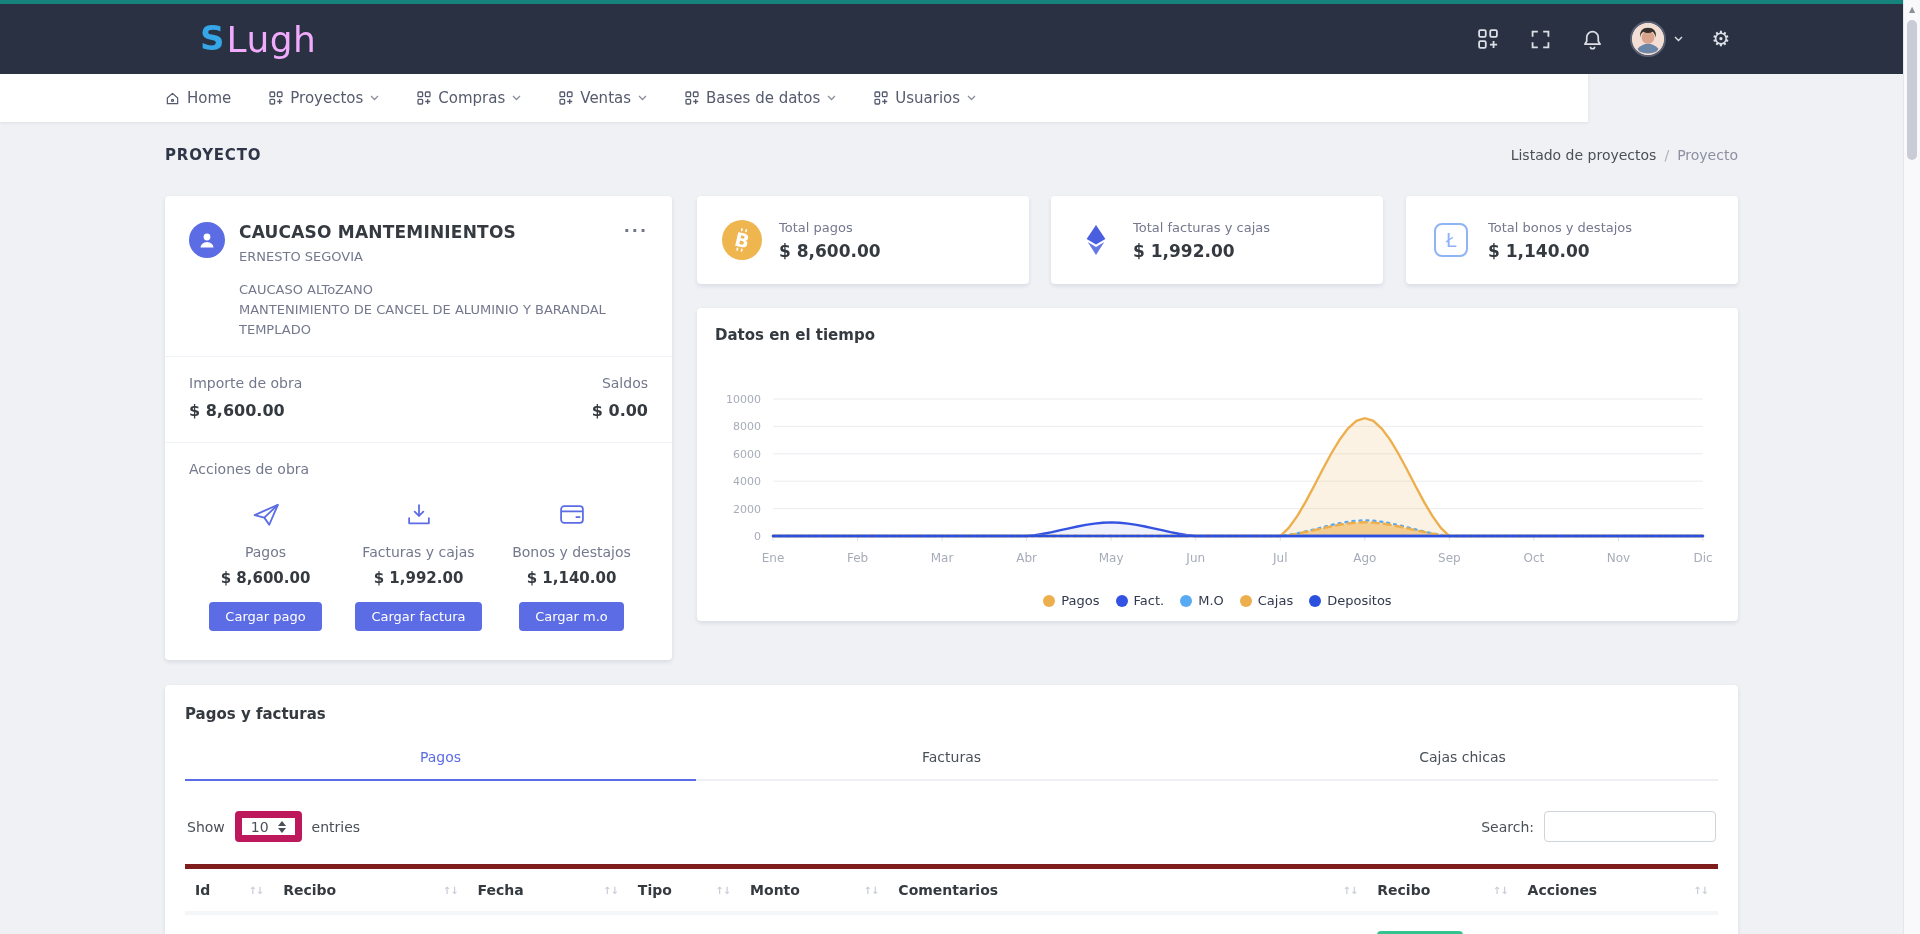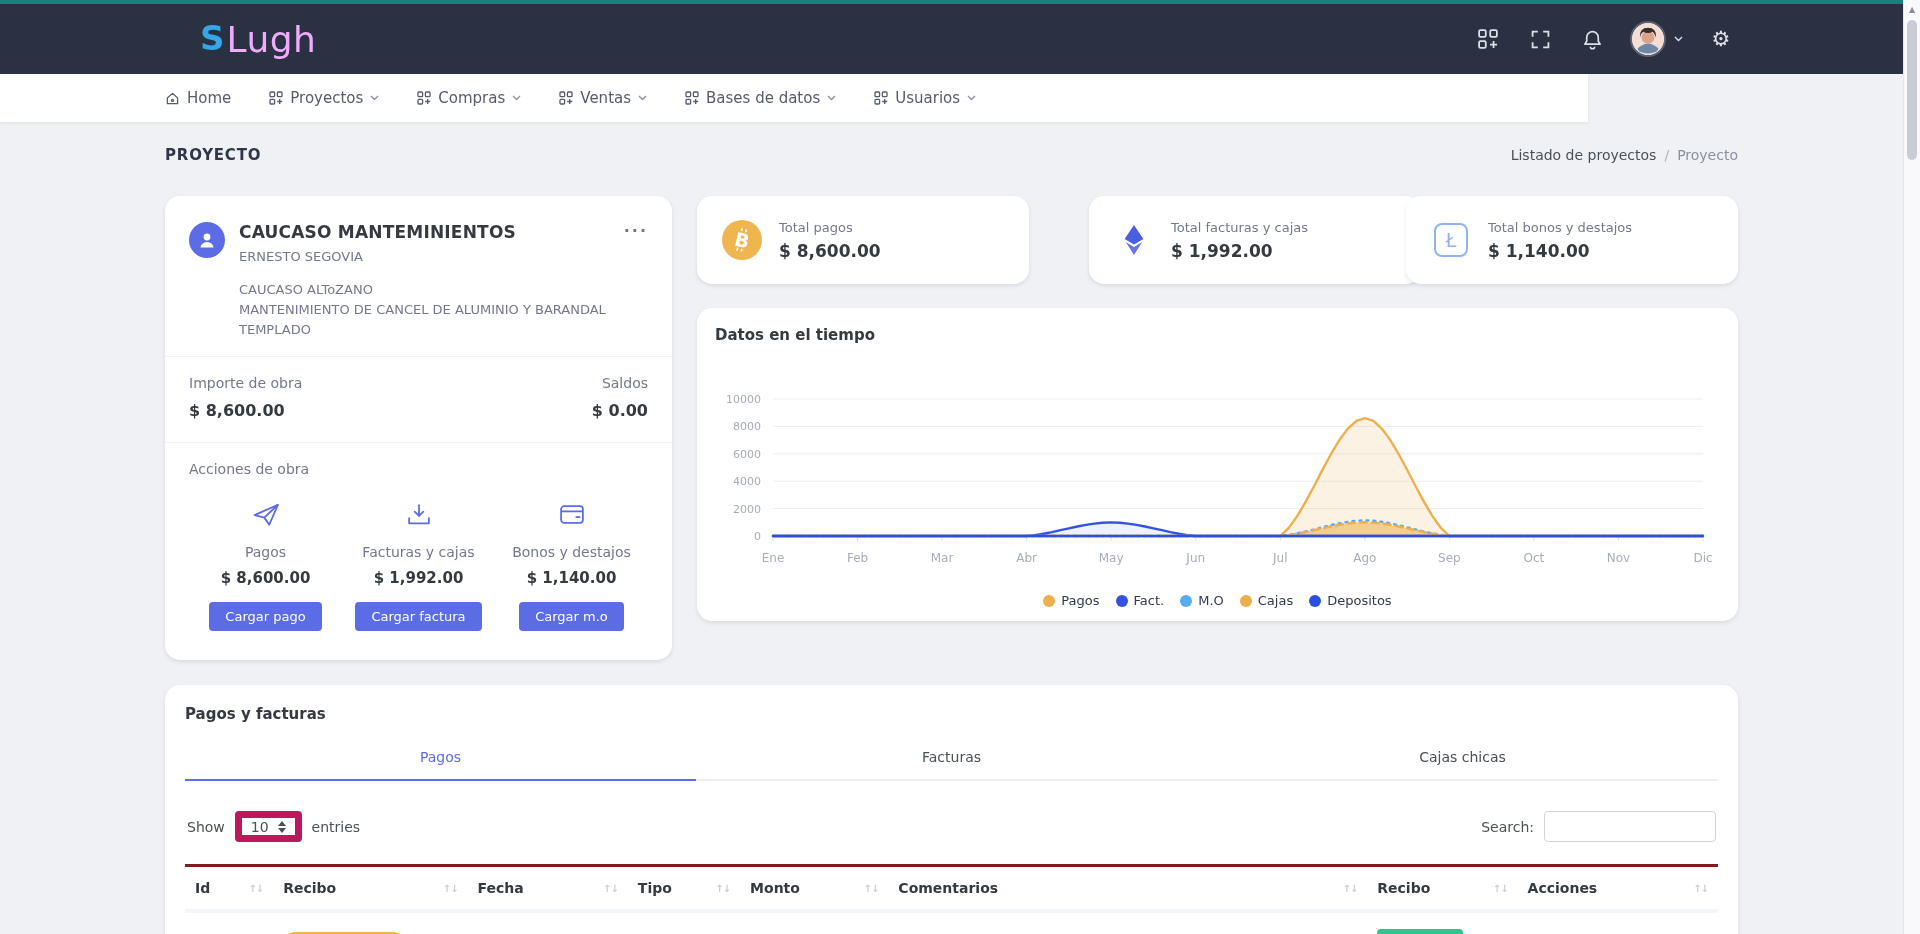--- a/index.html
+++ b/index.html
@@ -33,21 +33,21 @@
   .menu-item { display: flex; align-items: center; gap: 7px; color: #555b6d; font-size: 15px; cursor: pointer; }
   .menu-item svg { flex: none; }
   
   .content { position: absolute; left: 165px; top: 122px; width: 1575px; height: 812px; }
   .page-head { position: absolute; top: 24px; left: 0; right: 2px; display: flex; justify-content: space-between; align-items: center; }
   .page-title { font-size: 15px; font-weight: 700; color: #2e3648; letter-spacing: .8px; }
   .breadcrumb { font-size: 14px; display: flex; gap: 8px; align-items: center; }
   .bc-parent { color: #495057; cursor: pointer; }
   .bc-sep { color: #aeb3bf; }
   .bc-current { color: #8b90a0; }
-  .card { position: absolute; background: #ffffff; border-radius: 15px; box-shadow: 0 2px 4px rgba(15,34,58,.10); }
+  .card { position: absolute; background: #ffffff; border-radius: 4px; box-shadow: 0 2px 4px rgba(15,34,58,.10); }
   
   .project-card { left: 0; top: 74px; width: 507px; height: 464px; }
   .pc-sec1 { padding: 26px 24px 16px; border-bottom: 1px solid #eff2f7; }
   .pc-head { display: flex; align-items: flex-start; gap: 14px; }
   .pc-avatar { width: 36px; height: 36px; flex: none; border-radius: 50%; background: #5b6ce4; display: flex; align-items: center; justify-content: center; }
   .pc-title { font-size: 17px; font-weight: 700; color: #343a40; letter-spacing: .2px; }
   .pc-sub { font-size: 13px; color: #74788d; margin-top: 7px; }
   .pc-dots { margin-left: auto; color: #6f7585; font-size: 16px; font-weight: 700; letter-spacing: 2px; cursor: pointer; line-height: 10px; }
   .pc-desc { font-size: 13px; color: #74788d; margin-top: 16px; margin-left: 50px; line-height: 1.55; }
   .pc-sec2 { padding: 18px 24px 22px; border-bottom: 1px solid #eff2f7; }
@@ -60,21 +60,21 @@
   .pc-actions { display: flex; margin-top: 24px; }
   .pc-action { flex: 1; display: flex; flex-direction: column; align-items: center; }
   .pc-action-label { font-size: 14px; color: #74788d; margin-top: 16px; }
   .pc-action-amount { font-size: 15px; font-weight: 700; color: #343a40; margin-top: 9px; }
   .btn-primary {
     margin-top: 15px; background: #5b6ce4; color: #ffffff; border: none; border-radius: 4px;
     font-size: 13px; font-family: inherit; padding: 7px 16px; cursor: pointer; min-width: 104px;
   }
   
   .stat-card { top: 74px; width: 332px; height: 88px; display: flex; align-items: center; padding: 0 24px; gap: 16px; }
-  .stat-1 { left: 532px; } .stat-2 { left: 924px; } .stat-3 { left: 1241px; }
+  .stat-1 { left: 532px; } .stat-2 { left: 886px; } .stat-3 { left: 1241px; }
   .stat-ico { width: 42px; height: 42px; flex: none; display: flex; align-items: center; justify-content: center; }
   .btc-circle { width: 40px; height: 40px; border-radius: 50%; background: #efb54f; display: flex; align-items: center; justify-content: center; position: relative; }
   .btc-b { color: #fff; font-weight: 700; font-size: 19px; transform: rotate(13deg); }
   .stat-label { font-size: 13px; color: #74788d; }
   .stat-value { font-size: 17px; font-weight: 700; color: #343a40; margin-top: 6px; }
   
   .chart-card { left: 532px; top: 186px; width: 1041px; height: 313px; }
   .chart-title { position: absolute; top: 18px; left: 18px; font-size: 15px; font-weight: 700; color: #343a40; }
   #time-chart-svg { position: absolute; top: 20px; left: 18px; }
   #time-chart-svg text { font-family: "DejaVu Sans", "Liberation Sans", sans-serif; }
@@ -91,21 +91,21 @@
   .table-controls { margin-top: 30px; display: flex; justify-content: space-between; align-items: center; font-size: 14px; color: #495057; padding: 0 2px; }
   .show-group, .search-group { display: flex; align-items: center; gap: 10px; }
   .pagesize { border: 7px solid #be185d; border-radius: 4px; height: 31px; padding: 0 9px; display: flex; align-items: center; gap: 9px; cursor: pointer; background: #fff; }
   .stepper { display: flex; flex-direction: column; line-height: 0; gap: 2px; }
   .stepper i { display: block; width: 0; height: 0; border-left: 4px solid transparent; border-right: 4px solid transparent; }
   .stepper .up { border-bottom: 5px solid #4a5057; }
   .stepper .down { border-top: 5px solid #4a5057; }
   .search-input { width: 172px; height: 31px; border: 1px solid #ced4da; border-radius: 4px; padding: 0 10px; font-family: inherit; font-size: 14px; color: #495057; outline: none; }
   
   .pf-table { width: 100%; margin-top: 22px; border-collapse: collapse; table-layout: fixed; }
-  .pf-table th { border-top: 3px solid #7f1d1d; border-bottom: 4px solid #f4f7fa; padding: 13px 10px; }
+  .pf-table th { border-top: 5px solid #7f1d1d; border-bottom: 4px solid #f4f7fa; padding: 13px 10px; }
   .th-in { display: flex; justify-content: space-between; align-items: center; font-size: 14px; font-weight: 700; color: #343a40; }
   .sort { color: #c9ced8; font-size: 10px; letter-spacing: -1px; cursor: pointer; }
   .pf-table th:nth-child(1){width:88px} .pf-table th:nth-child(2){width:194px}
   .pf-table th:nth-child(3){width:160px} .pf-table th:nth-child(4){width:112px}
   .pf-table th:nth-child(5){width:148px} .pf-table th:nth-child(6){width:478px}
   .pf-table th:nth-child(7){width:150px} .pf-table th:nth-child(8){width:200px}
   .pf-table td { padding: 16px 10px; font-size: 14px; color: #495057; }
   .badge-warning { display: inline-block; background: #f1b44c; color: #fff; font-size: 12px; padding: 5px 11px; border-radius: 12px; }
   .btn-success { background: #34c38f; color: #fff; border: none; border-radius: 4px; font-size: 13px; font-family: inherit; padding: 7px 15px; cursor: pointer; }
   

